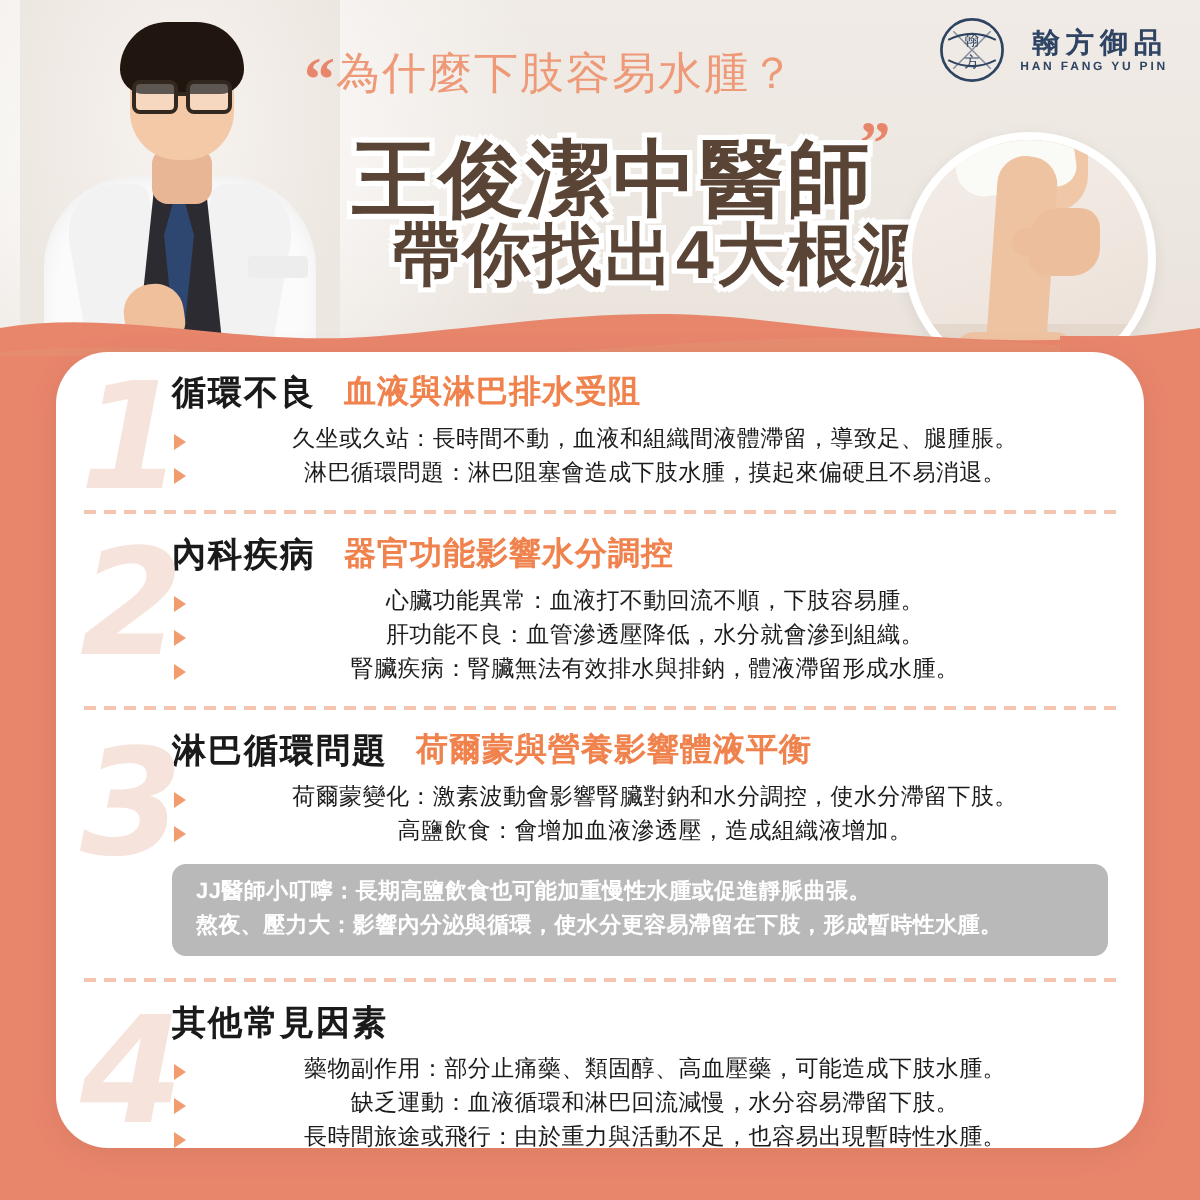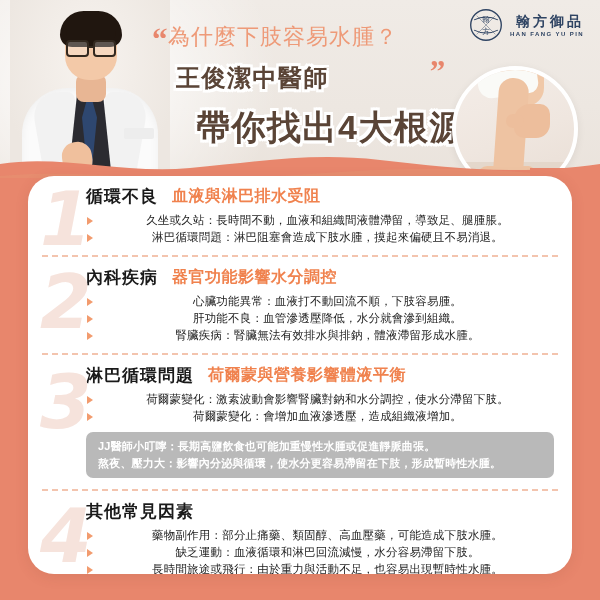--- a/index.html
+++ b/index.html
@@ -78,21 +78,21 @@
     font-size:22px;font-weight:400;color:#EE9A78;letter-spacing:1px;
     white-space:nowrap;
   }
   .h-name,.h-sub{
     position:absolute;font-weight:700;color:#5A4436;letter-spacing:1.5px;
     white-space:nowrap;
     text-shadow:
       -2.6px -2.6px 0 #fff, 2.6px -2.6px 0 #fff, -2.6px 2.6px 0 #fff, 2.6px 2.6px 0 #fff,
       -2.6px 0 0 #fff, 2.6px 0 0 #fff, 0 -2.6px 0 #fff, 0 2.6px 0 #fff;
   }
-  .h-name{left:176px;top:62px;font-size:24px;text-align:right;}
+  .h-name{left:176px;top:62px;font-size:42px;text-align:right;}
   .h-sub{left:196px;top:105px;font-size:34px;}
 
   
   .legphoto{
     position:absolute;left:452px;top:66px;width:126px;height:126px;border-radius:50%;
     overflow:hidden;border:4px solid #FFFFFF;box-sizing:border-box;
     background:linear-gradient(160deg,#F4EDE8 0%,#EFE6DF 55%,#E9DED5 100%);
     box-shadow:0 2px 8px rgba(0,0,0,.07);
   }
   .leg-shin{
@@ -252,21 +252,21 @@
 
     <div class="section">
       <div class="bignum" style="top:10px">3</div>
       <div class="sec-body">
         <div class="heads">
           <span class="h-main">淋巴循環問題</span>
           <span class="h-accent">荷爾蒙與營養影響體液平衡</span>
         </div>
         <ul class="bullets">
           <li>荷爾蒙變化：激素波動會影響腎臟對鈉和水分調控，使水分滯留下肢。</li>
-          <li>荷爾蒙變化：會增加血液滲透壓，造成組織液增加。</li>
+          <li>高鹽飲食：會增加血液滲透壓，造成組織液增加。</li>
         </ul>
         <div class="note">
           <p>JJ醫師小叮嚀：長期高鹽飲食也可能加重慢性水腫或促進靜脈曲張。</p>
           <p>熬夜、壓力大：影響內分泌與循環，使水分更容易滯留在下肢，形成暫時性水腫。</p>
         </div>
       </div>
     </div>
     <div class="sec-sep"></div>
 
     <div class="section">

